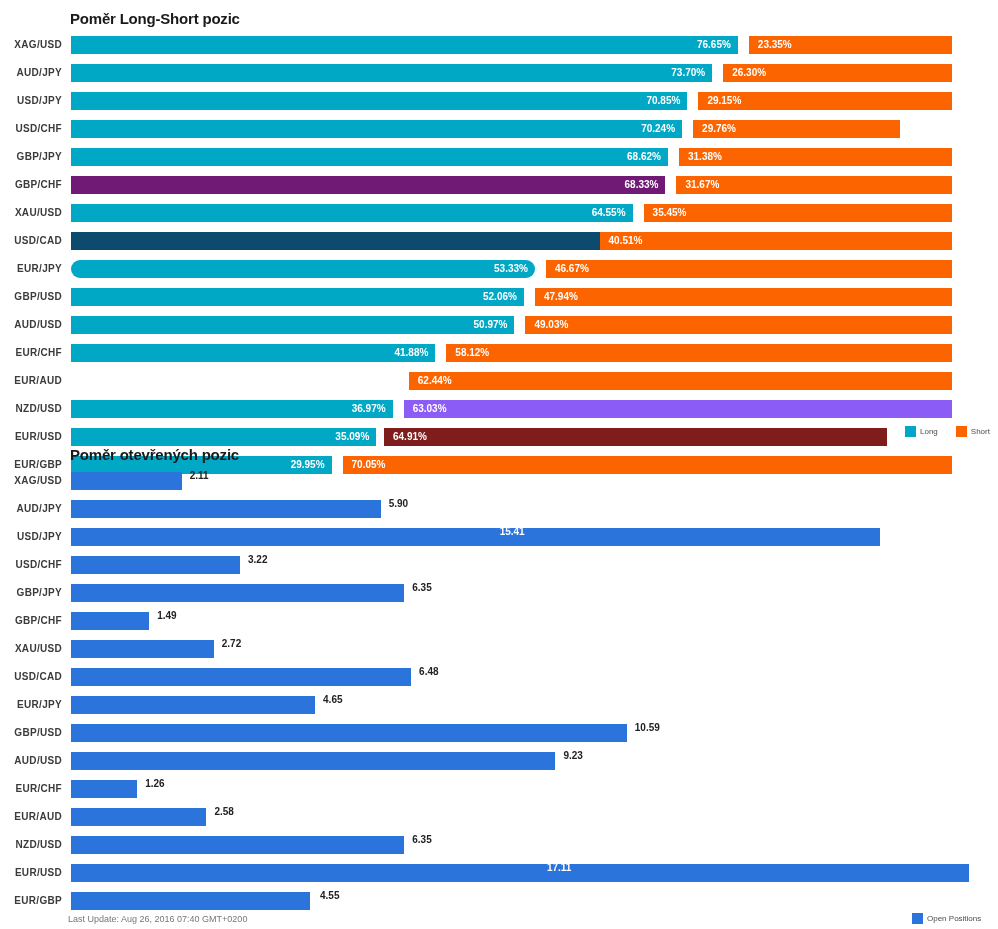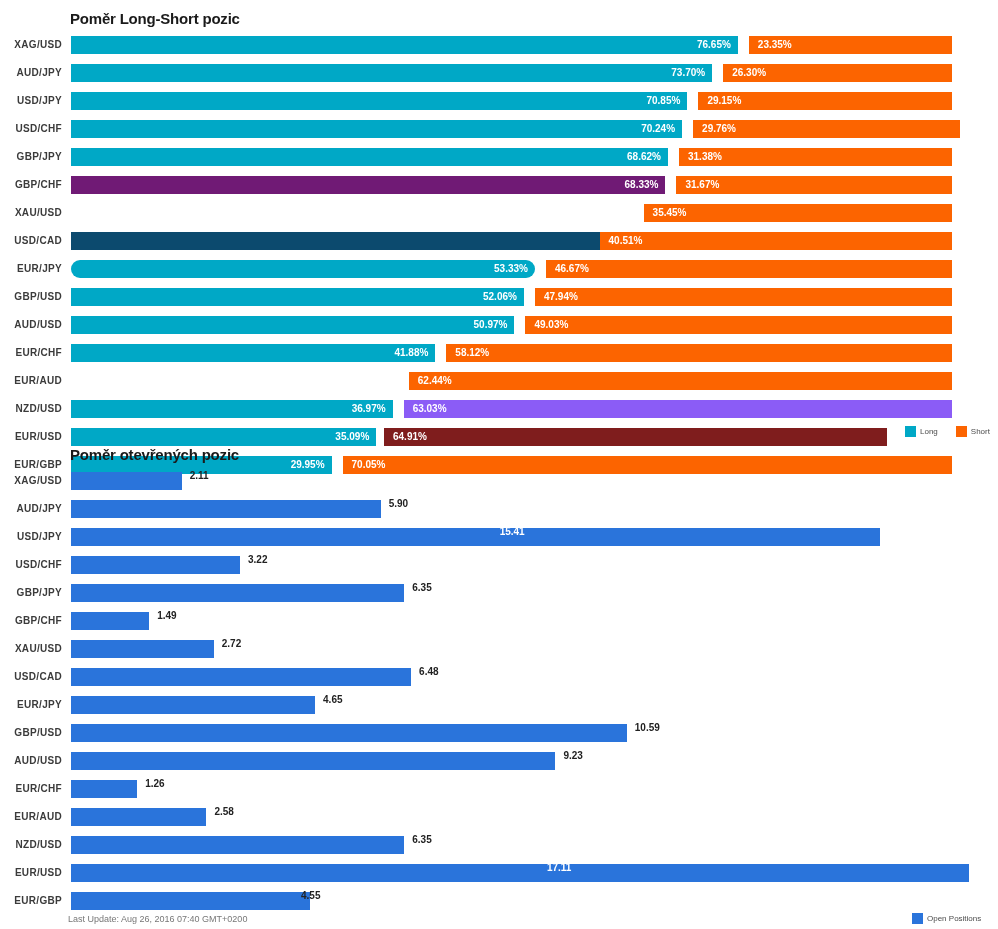--- a/index.html
+++ b/index.html
@@ -193,21 +193,21 @@
             <span class="bar-value-left">29.15%</span>
           </div>
         </div>
       </div>
       <div class="row">
         <div class="row-label">USD/CHF</div>
         <div class="row-track">
           <div class="bar bar-long" style="width: 611.088px; background: rgb(0, 168, 198);">
             <span class="bar-value">70.24%</span>
           </div>
-          <div class="bar bar-short" style="left: 622.088px; width: 267px; background: rgb(252, 100, 0);">
+          <div class="bar bar-short" style="left: 622.088px; width: 207px; background: rgb(252, 100, 0);">
             <span class="bar-value-left">29.76%</span>
           </div>
         </div>
       </div>
       <div class="row">
         <div class="row-label">GBP/JPY</div>
         <div class="row-track">
           <div class="bar bar-long" style="width: 596.994px; background: rgb(0, 168, 198);">
             <span class="bar-value">68.62%</span>
           </div>
@@ -223,20 +223,23 @@
             <span class="bar-value">68.33%</span>
           </div>
           <div class="bar bar-short" style="left: 605.471px; width: 275.529px; background: rgb(252, 100, 0);">
             <span class="bar-value-left">31.67%</span>
           </div>
         </div>
       </div>
       <div class="row">
         <div class="row-label">XAU/USD</div>
         <div class="row-track">
+          <div class="bar bar-long" style="width: 561.585px; background: rgb(0, 168, 198);">
+            <span class="bar-value">64.55%</span>
+          </div>
           <div class="bar bar-short" style="left: 572.585px; width: 308.415px; background: rgb(252, 100, 0);">
             <span class="bar-value-left">35.45%</span>
           </div>
         </div>
       </div>
       <div class="row">
         <div class="row-label">USD/CAD</div>
         <div class="row-track">
           <div class="bar bar-long" style="width: 609px; background: #0c4a6e;">
             <span class="bar-value">59.49%</span>
@@ -450,21 +453,21 @@
         <div class="row-label">EUR/USD</div>
         <div class="row-track">
           <div class="bar-open" style="width: 898px; background: rgb(42, 116, 219);"></div>
           <span class="open-value-in" style="left: 475.94px;">17.11</span>
         </div>
       </div>
       <div class="row">
         <div class="row-label">EUR/GBP</div>
         <div class="row-track">
           <div class="bar-open" style="width: 238.802px; background: rgb(42, 116, 219);"></div>
-          <span class="open-value-out" style="left: 230px;">4.55</span>
+          <span class="open-value-out" style="left: 249px;">4.55</span>
         </div>
       </div>
     </div>
   <div class="last-update" style="top:469px;">Last Update: Aug 26, 2016 07:40 GMT+0200</div>
   <div class="legend" id="op-legend" style="top:468px;left:912px;">
       <span class="legend-item">
         <span class="legend-swatch" style="background: rgb(42, 116, 219);"></span>
         <span>Open Positions</span>
       </span>
     </div>

